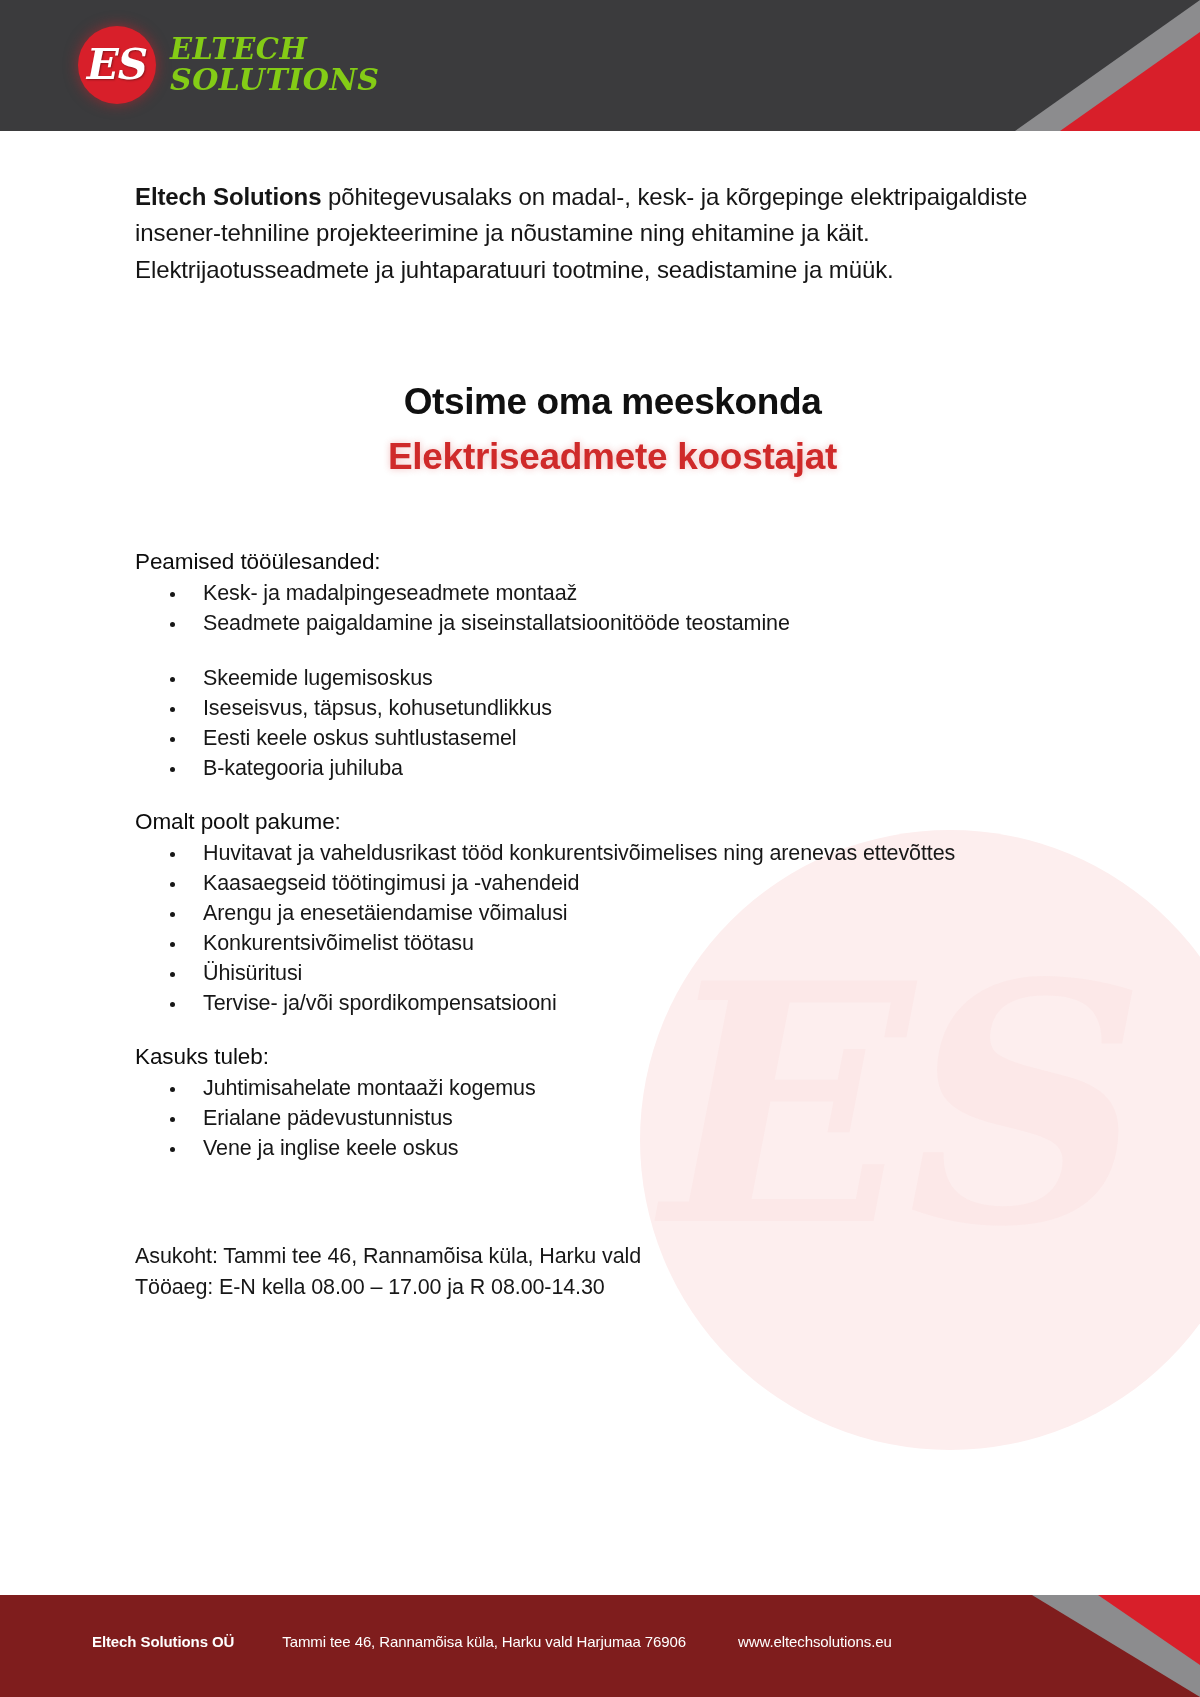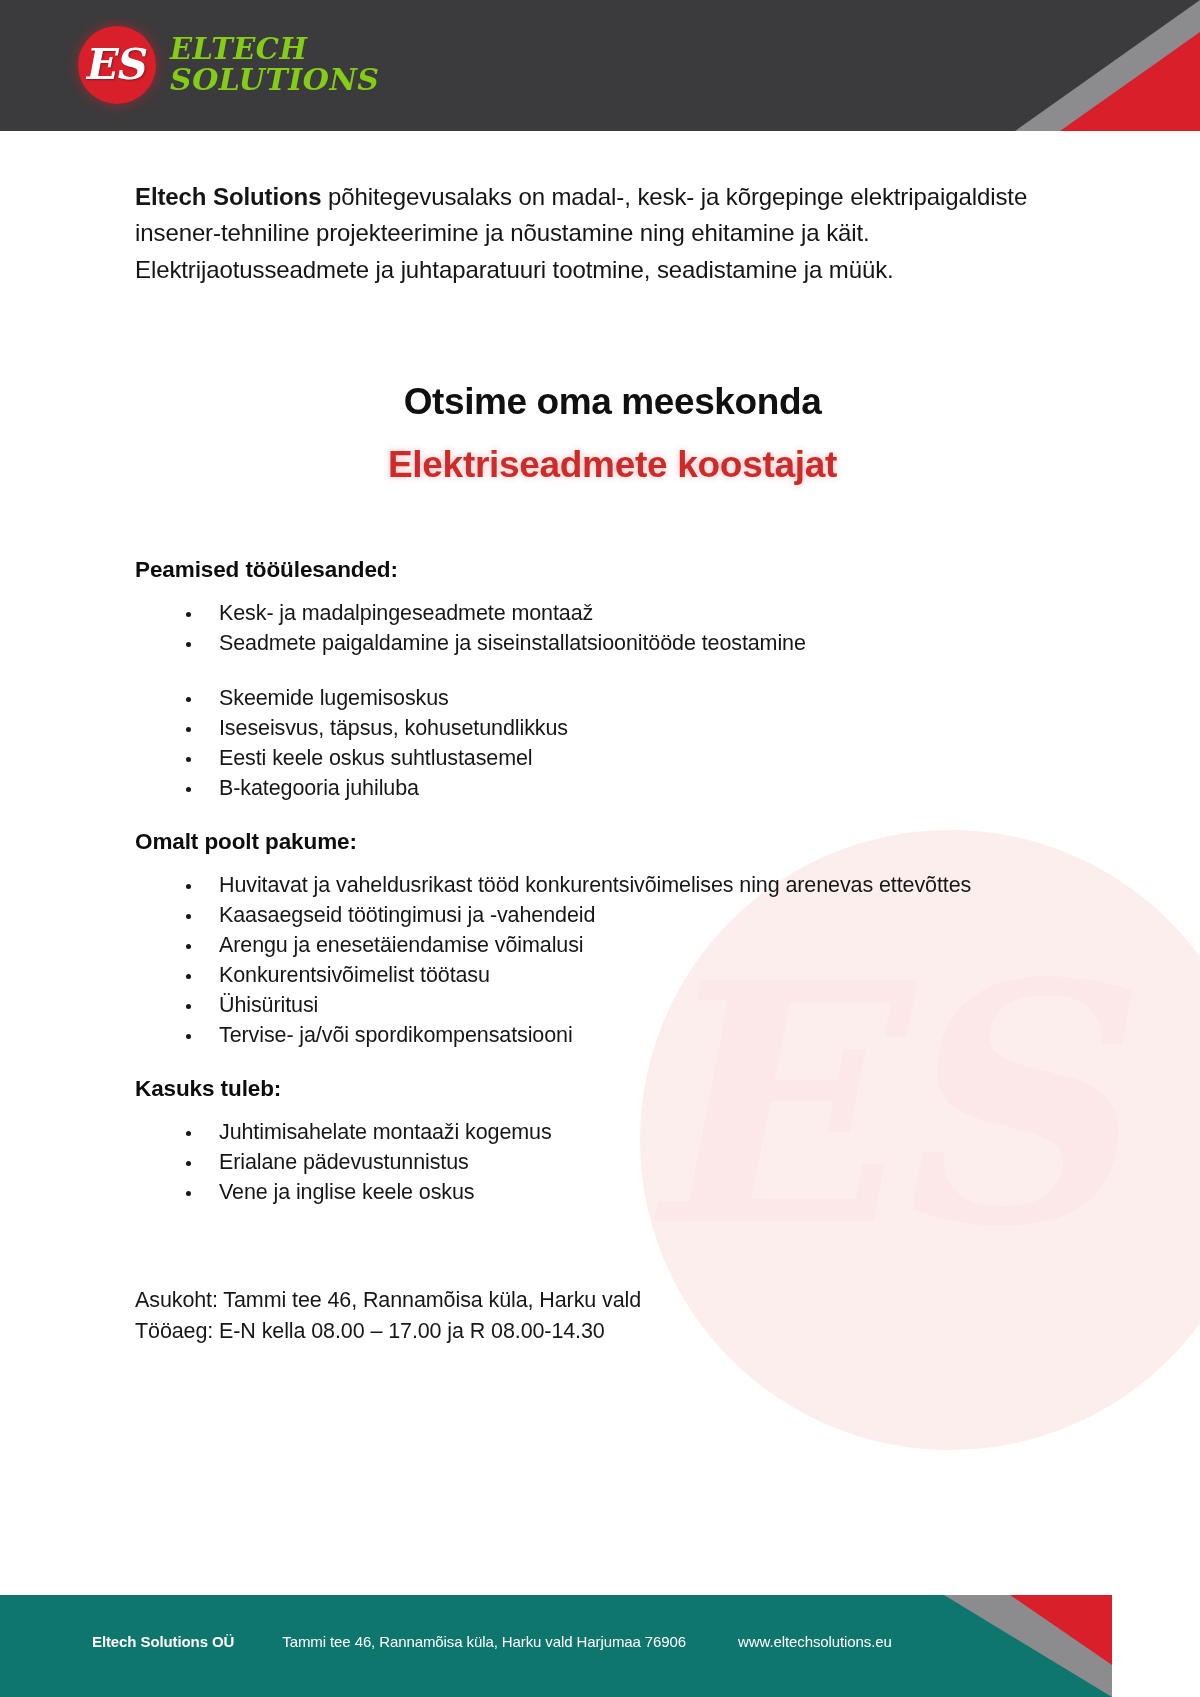--- a/index.html
+++ b/index.html
@@ -125,45 +125,45 @@
     text-align: center;
   }
   .headline-main {
     font-size: 37px;
     font-weight: 700;
     color: #101010;
     letter-spacing: -0.4px;
     line-height: 1.2;
   }
   .headline-role {
-    margin-top: 18px;
+    margin-top: 10px;
     font-size: 37px;
     font-weight: 700;
     color: #cf2a2a;
     letter-spacing: -0.3px;
     line-height: 1.2;
     text-shadow: 0 0 7px rgba(207,42,42,0.30);
   }
 
   .sections { margin-top: 70px; }
 
   .section { margin-bottom: 26px; }
   .section:last-child { margin-bottom: 0; }
 
   .section-title {
     font-size: 22.5px;
-    font-weight: 700;
+    font-weight: 400;
     color: #0d0d0d;
     letter-spacing: -0.1px;
     margin-bottom: 4px;
   }
 
   ul.bullets {
     list-style: none;
-    margin: 16px;
+    margin: 0;
     padding: 0;
   }
   ul.bullets li {
     position: relative;
     padding-left: 68px;
     font-size: 21.5px;
     line-height: 1.35;
     color: #171717;
     letter-spacing: -0.1px;
     margin-bottom: 1px;
@@ -185,23 +185,23 @@
     line-height: 1.42;
     color: #171717;
     letter-spacing: -0.1px;
   }
 
   
   .footer {
     position: absolute;
     left: 0;
     bottom: 0;
-    width: 1112px;
+    width: 1200px;
     height: 102px;
-    background: #0f766e;
+    background: #7f1d1d;
     overflow: hidden;
     z-index: 6;
   }
   .footer-corner {
     position: absolute;
     right: 0;
     bottom: 0;
     width: 220px;
     height: 102px;
     overflow: hidden;

